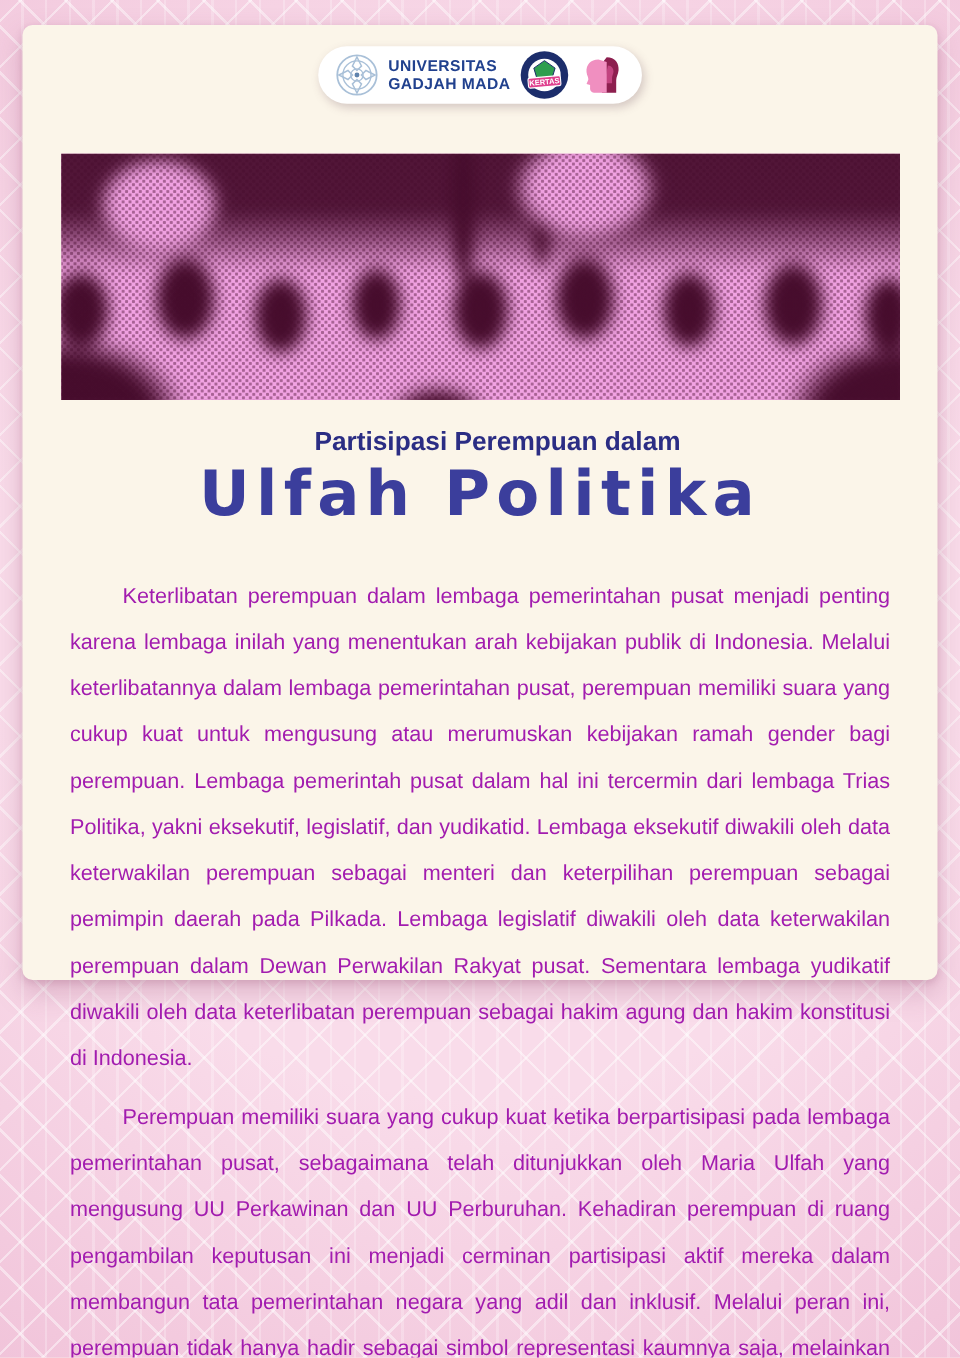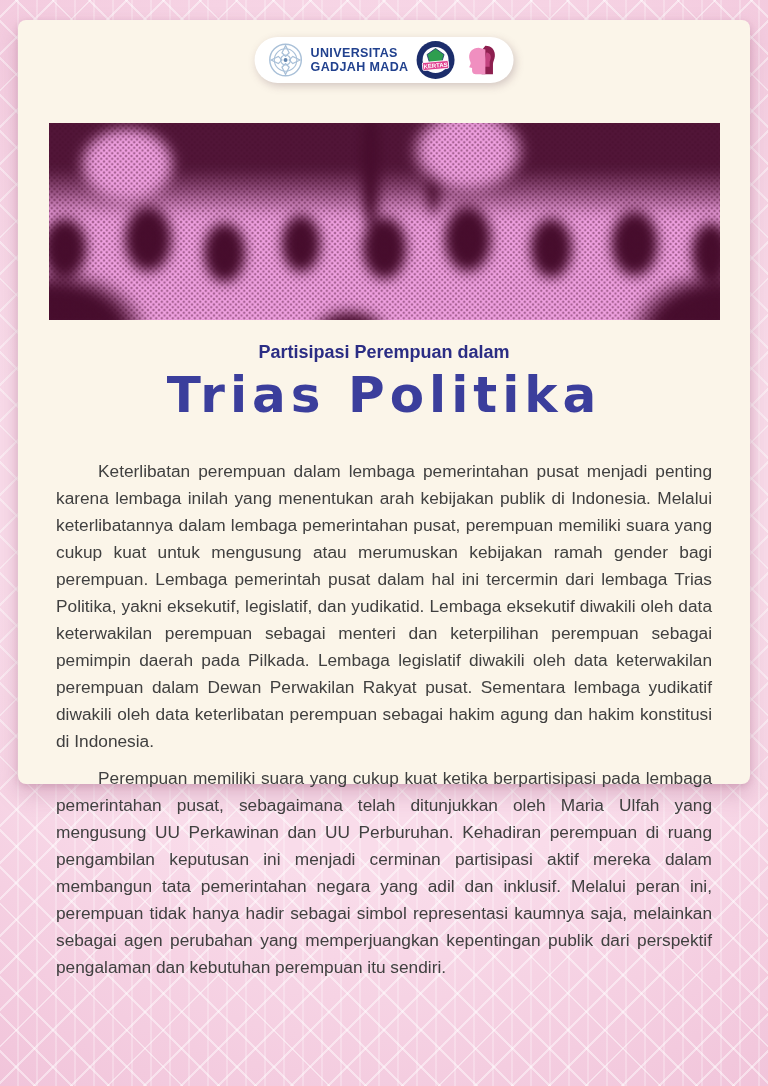--- a/index.html
+++ b/index.html
@@ -63,36 +63,36 @@
     position:absolute; inset:0; opacity:.48;
     background-image:
       radial-gradient(circle, rgba(71,13,45,.9) 1.05px, rgba(71,13,45,0) 1.6px),
       radial-gradient(circle, rgba(71,13,45,.9) 1.05px, rgba(71,13,45,0) 1.6px);
     background-size:5.5px 5.5px, 5.5px 5.5px;
     background-position:0 0, 2.75px 2.75px;
   }
 
   
   .subtitle {
-    position:absolute; top:322px; left:0; width:100%;
+    position:absolute; top:322px; left:14px; width:100%;
     text-align:center; color:#2b2d84;
-    font-weight:bold; font-size:18px;
+    font-weight:bold; font-size:21px;
   }
   .title {
     position:absolute; top:342px; left:0; width:100%;
     text-align:center; color:#3b3e9c;
     font-family:"DejaVu Sans", sans-serif;
     font-weight:bold; font-size:50px; letter-spacing:.1em; line-height:1.35;
   }
 
   
   .article { position:absolute; top:438px; left:38px; width:656px; }
   .article p {
     margin:0; text-align:justify; text-indent:42px;
-    color:#404040; font-size:17.3px; line-height:27px;
+    color:#a21caf; font-size:17.3px; line-height:37px;
   }
   .article p + p { margin-top:10px; }
 </style>
 </head>
 <body>
 
 <div class="card">
 
   <div class="logo-pill">
     <span style="display:inline-flex;">
@@ -132,20 +132,20 @@
       </svg>
     </span>
   </div>
 
   <div class="photo">
     <div class="photo-blobs"></div>
     <div class="photo-dots"></div>
   </div>
 
   <div class="subtitle">Partisipasi Perempuan dalam</div>
-  <div class="title">Trias Politika</div>
+  <div class="title">Ulfah Politika</div>
 
   <div class="article">
     <p>Keterlibatan perempuan dalam lembaga pemerintahan pusat menjadi penting karena lembaga inilah yang menentukan arah kebijakan publik di Indonesia. Melalui keterlibatannya dalam lembaga pemerintahan pusat, perempuan memiliki suara yang cukup kuat untuk mengusung atau merumuskan kebijakan ramah gender bagi perempuan. Lembaga pemerintah pusat dalam hal ini tercermin dari lembaga Trias Politika, yakni eksekutif, legislatif, dan yudikatid. Lembaga eksekutif diwakili oleh data keterwakilan perempuan sebagai menteri dan keterpilihan perempuan sebagai pemimpin daerah pada Pilkada. Lembaga legislatif diwakili oleh data keterwakilan perempuan dalam Dewan Perwakilan Rakyat pusat. Sementara lembaga yudikatif diwakili oleh data keterlibatan perempuan sebagai hakim agung dan hakim konstitusi di Indonesia.</p>
     <p>Perempuan memiliki suara yang cukup kuat ketika berpartisipasi pada lembaga pemerintahan pusat, sebagaimana telah ditunjukkan oleh Maria Ulfah yang mengusung UU Perkawinan dan UU Perburuhan. Kehadiran perempuan di ruang pengambilan keputusan ini menjadi cerminan partisipasi aktif mereka dalam membangun tata pemerintahan negara yang adil dan inklusif. Melalui peran ini, perempuan tidak hanya hadir sebagai simbol representasi kaumnya saja, melainkan sebagai agen perubahan yang memperjuangkan kepentingan publik dari perspektif pengalaman dan kebutuhan perempuan itu sendiri.</p>
   </div>
 
 </div>
 
 </body></html>

